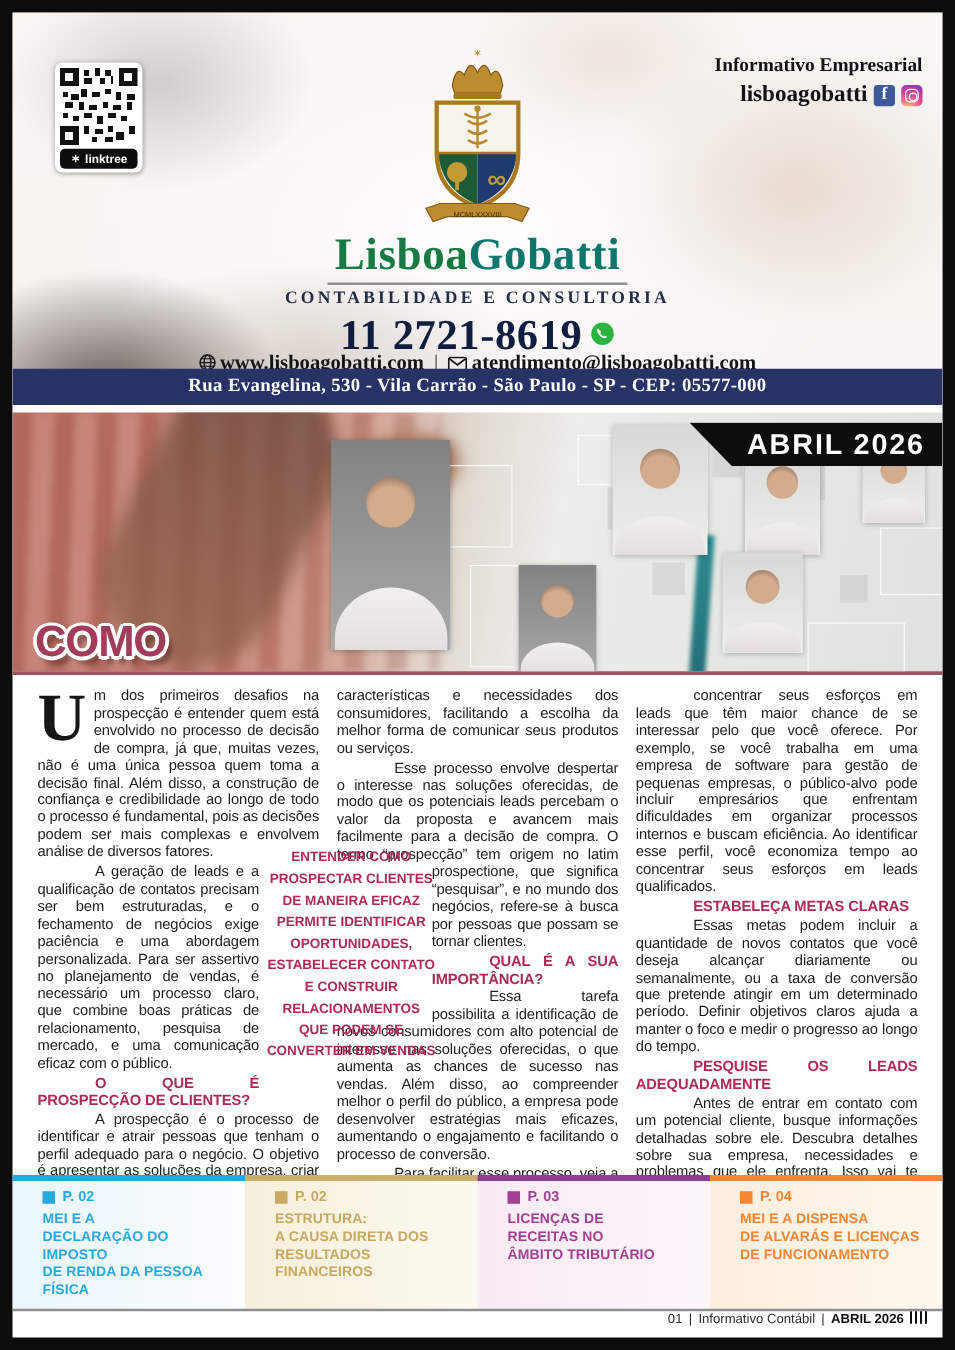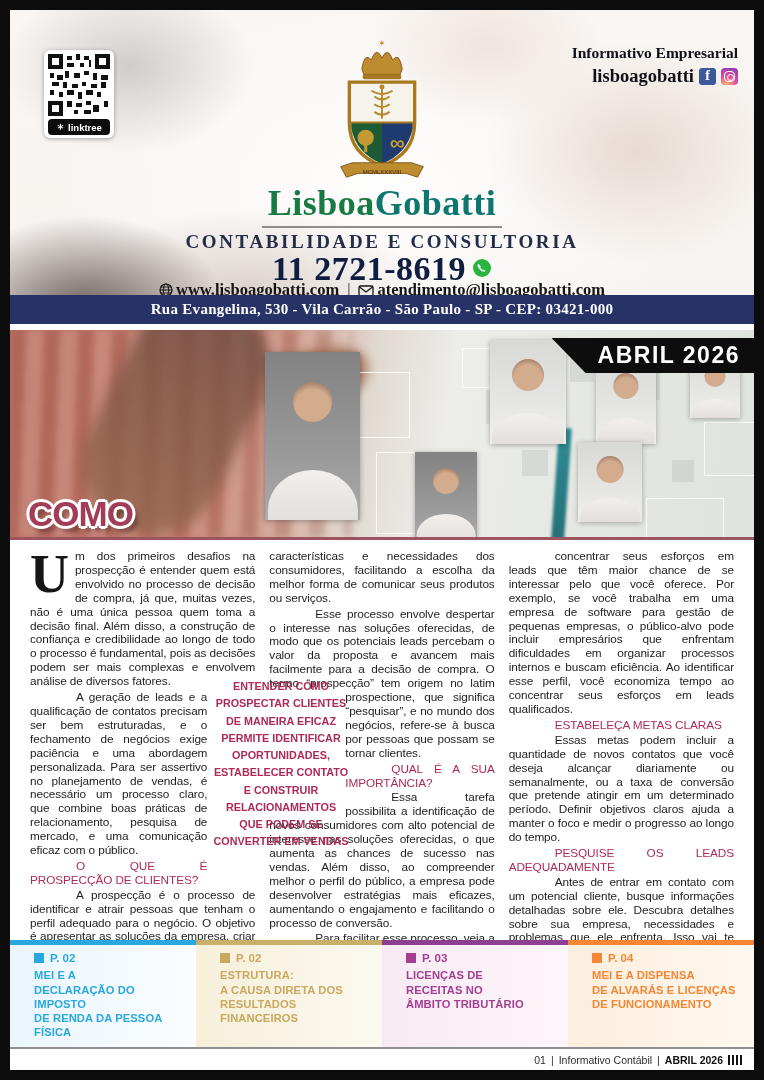--- a/index.html
+++ b/index.html
@@ -33,21 +33,21 @@
   .fb-icon { width: 17px; height: 17px; border-radius: 3px; background: #3c5a99; color: #fff; font-family: "Liberation Serif", serif; font-weight: bold; font-size: 14px; line-height: 16px; text-align: center; display: inline-block; }
   .ig-icon { width: 17px; height: 17px; border-radius: 4px; background: radial-gradient(circle at 30% 110%, #fdc468, #e0509b 48%, #9036b2 92%); position: relative; display: inline-block; }
   .ig-icon::before { content: ""; position: absolute; inset: 3px; border: 1.6px solid #fff; border-radius: 4px; }
   .ig-icon::after { content: ""; position: absolute; left: 6px; top: 6px; width: 5px; height: 5px; border: 1.4px solid #fff; border-radius: 50%; }
 
   .crest { position: absolute; left: 50%; top: 26px; transform: translateX(-50%); }
   .brand-block { position: absolute; left: 0; right: 0; top: 175px; text-align: center; font-family: "Liberation Serif", serif; }
   .brand-name { font-size: 36px; font-weight: 600; letter-spacing: .5px; line-height: 1.05; display: inline-block; border-bottom: 2px solid #8e8e8e; padding: 0 6px 3px; }
   .nm-green { color: #177a43; }
   .nm-blue { color: #0f766e; }
-  .brand-tagline { margin-top: 3px; font-size: 19px; letter-spacing: 2.6px; color: #232c48; font-weight: 600; }
+  .brand-tagline { margin-top: 3px; font-size: 14px; letter-spacing: 2.6px; color: #232c48; font-weight: 600; }
   .phone-row { position: absolute; left: 0; right: 0; top: 238px; text-align: center; font-family: "Liberation Serif", serif; font-size: 34px; font-weight: bold; color: #0f1d40; letter-spacing: .5px; }
   .wa-badge { display: inline-block; vertical-align: 2px; margin-left: 6px; }
   .web-row { position: absolute; left: 0; right: 0; top: 270px; text-align: center; font-family: "Liberation Serif", serif; font-size: 16.5px; font-weight: bold; color: #141414; }
   .web-row svg { vertical-align: -2px; margin-right: 3px; }
   .web-sep { margin: 0 8px; font-weight: normal; color: #333; }
   .address-bar { position: absolute; left: 0; right: 0; bottom: 0; height: 29px; background: #273266; color: #fff; font-family: "Liberation Serif", serif; font-size: 15px; font-weight: bold; text-align: center; line-height: 29px; letter-spacing: .3px; }
 
   .hdr-gap { height: 6px; flex: 0 0 auto; background: #fff; }
 
   
@@ -77,21 +77,21 @@
   .ht2 { font-size: 40px; margin-top: 2px; }
   .ht3 { font-size: 29px; font-weight: bold; color: #fff; letter-spacing: -.5px; margin-top: 5px;
     text-shadow: -2.5px 0 0 #4d4d4d, 2.5px 0 0 #4d4d4d, 0 -2.5px 0 #4d4d4d, 0 2.5px 0 #4d4d4d, -2px -2px 0 #4d4d4d, 2px -2px 0 #4d4d4d, -2px 2px 0 #4d4d4d, 2px 2px 0 #4d4d4d, 4px 5px 3px rgba(40,40,40,.45); }
 
   
   .article { position: relative; flex: 1 1 auto; min-height: 0; overflow: hidden; padding: 10px 20px 0; display: flex; gap: 14px; }
   .col { flex: 1 1 0; font-size: 11.8px; line-height: 1.18; color: #1d1d1d; text-align: justify; letter-spacing: -.1px; }
   .col p { text-indent: 46px; margin-bottom: 2px; }
   .col p.no-indent { text-indent: 0; }
   .dropcap { float: left; font-size: 54px; line-height: .82; font-weight: bold; color: #161616; margin: 2px 6px 0 0; font-family: "Liberation Serif", serif; }
-  .subhead { font-weight: normal; color: #ad2a57; text-indent: 46px; text-align: justify; margin: 1px 0 1px; }
+  .subhead { font-weight: bold; color: #ad2a57; text-indent: 46px; text-align: justify; margin: 1px 0 1px; }
   .cut-r { float: right; width: 48px; height: 190px; }
   .cut-l { float: left; width: 76px; height: 118px; }
   .pull-quote { position: absolute; left: 203px; top: 138px; width: 136px; text-align: center; font-weight: bold; font-size: 10.8px; line-height: 1.6; color: #ad2a57; z-index: 2; }
 
   
   .color-bar { flex: 0 0 auto; height: 5px; display: flex; }
   .color-bar div { flex: 1; }
   .cb1 { background: #29a8e0; } .cb2 { background: #c9b06a; } .cb3 { background: #8d3f92; } .cb4 { background: #f58634; }
 
   .teasers { flex: 0 0 auto; display: flex; }
@@ -102,21 +102,21 @@
   .teaser-4 { background: linear-gradient(90deg, #fdeedd, #fef8ef); }
   .page-tag { display: flex; align-items: center; gap: 6px; font-weight: bold; font-size: 11.5px; }
   .swatch { width: 10px; height: 10px; display: inline-block; }
   .t-title { margin-top: 4px; font-weight: bold; font-size: 11.2px; line-height: 1.26; letter-spacing: .1px; }
   .c1 { color: #29a8e0; } .c1 .swatch { background: #29a8e0; }
   .c2 { color: #c9a85f; } .c2 .swatch { background: #c9a85f; }
   .c3 { color: #a43e92; } .c3 .swatch { background: #a43e92; }
   .c4 { color: #f58634; } .c4 .swatch { background: #f58634; }
 
   .footer-divider { flex: 0 0 auto; height: 2px; background: #8f8f8f; }
-  .bottom-strip { flex: 0 0 auto; height: 21px; display: flex; align-items: center; justify-content: flex-end; gap: 5px; padding-right: 12px; font-size: 10.5px; color: #2d2d2d; }
+  .bottom-strip { flex: 0 0 auto; height: 21px; display: flex; align-items: flex-start; justify-content: flex-end; gap: 5px; padding-right: 12px; font-size: 10.5px; color: #2d2d2d; }
   .bottom-strip b { color: #111; }
   .barcode-icon { display: inline-block; width: 14px; height: 10px; background: repeating-linear-gradient(90deg, #111 0 2px, transparent 2px 4px); }
 </style>
 </head>
 <body>
 
 <div class="sheet">
   <div class="page">
 
     <div class="header">
@@ -224,21 +224,21 @@
               <ellipse cx="7" cy="7" rx="2.7" ry="6" fill="none" stroke="#141414" stroke-width="1"></ellipse>
               <line x1="1" y1="7" x2="13" y2="7" stroke="#141414" stroke-width="1"></line>
               <line x1="2" y1="4" x2="12" y2="4" stroke="#141414" stroke-width=".9"></line>
               <line x1="2" y1="10" x2="12" y2="10" stroke="#141414" stroke-width=".9"></line>
             </svg><span>www.lisboagobatti.com</span><span class="web-sep">|</span><svg width="16" height="12" viewBox="0 0 16 12">
               <rect x="1" y="1" width="14" height="10" rx="1.5" fill="none" stroke="#141414" stroke-width="1.3"></rect>
               <path d="M1.5 2 L8 7 L14.5 2" fill="none" stroke="#141414" stroke-width="1.3"></path>
             </svg><span>atendimento@lisboagobatti.com</span>
         </div>
 
-        <div class="address-bar">Rua Evangelina, 530 - Vila Carrão - São Paulo - SP - CEP: 03421-000</div>
+        <div class="address-bar">Rua Evangelina, 530 - Vila Carrão - São Paulo - SP - CEP: 05577-000</div>
       </div>
     </div>
 
     <div class="hdr-gap"></div>
 
     <div class="hero">
       <div class="curtain"></div>
       <div class="arm"></div>
       <div class="hand"></div>
       <div class="pen"></div>

